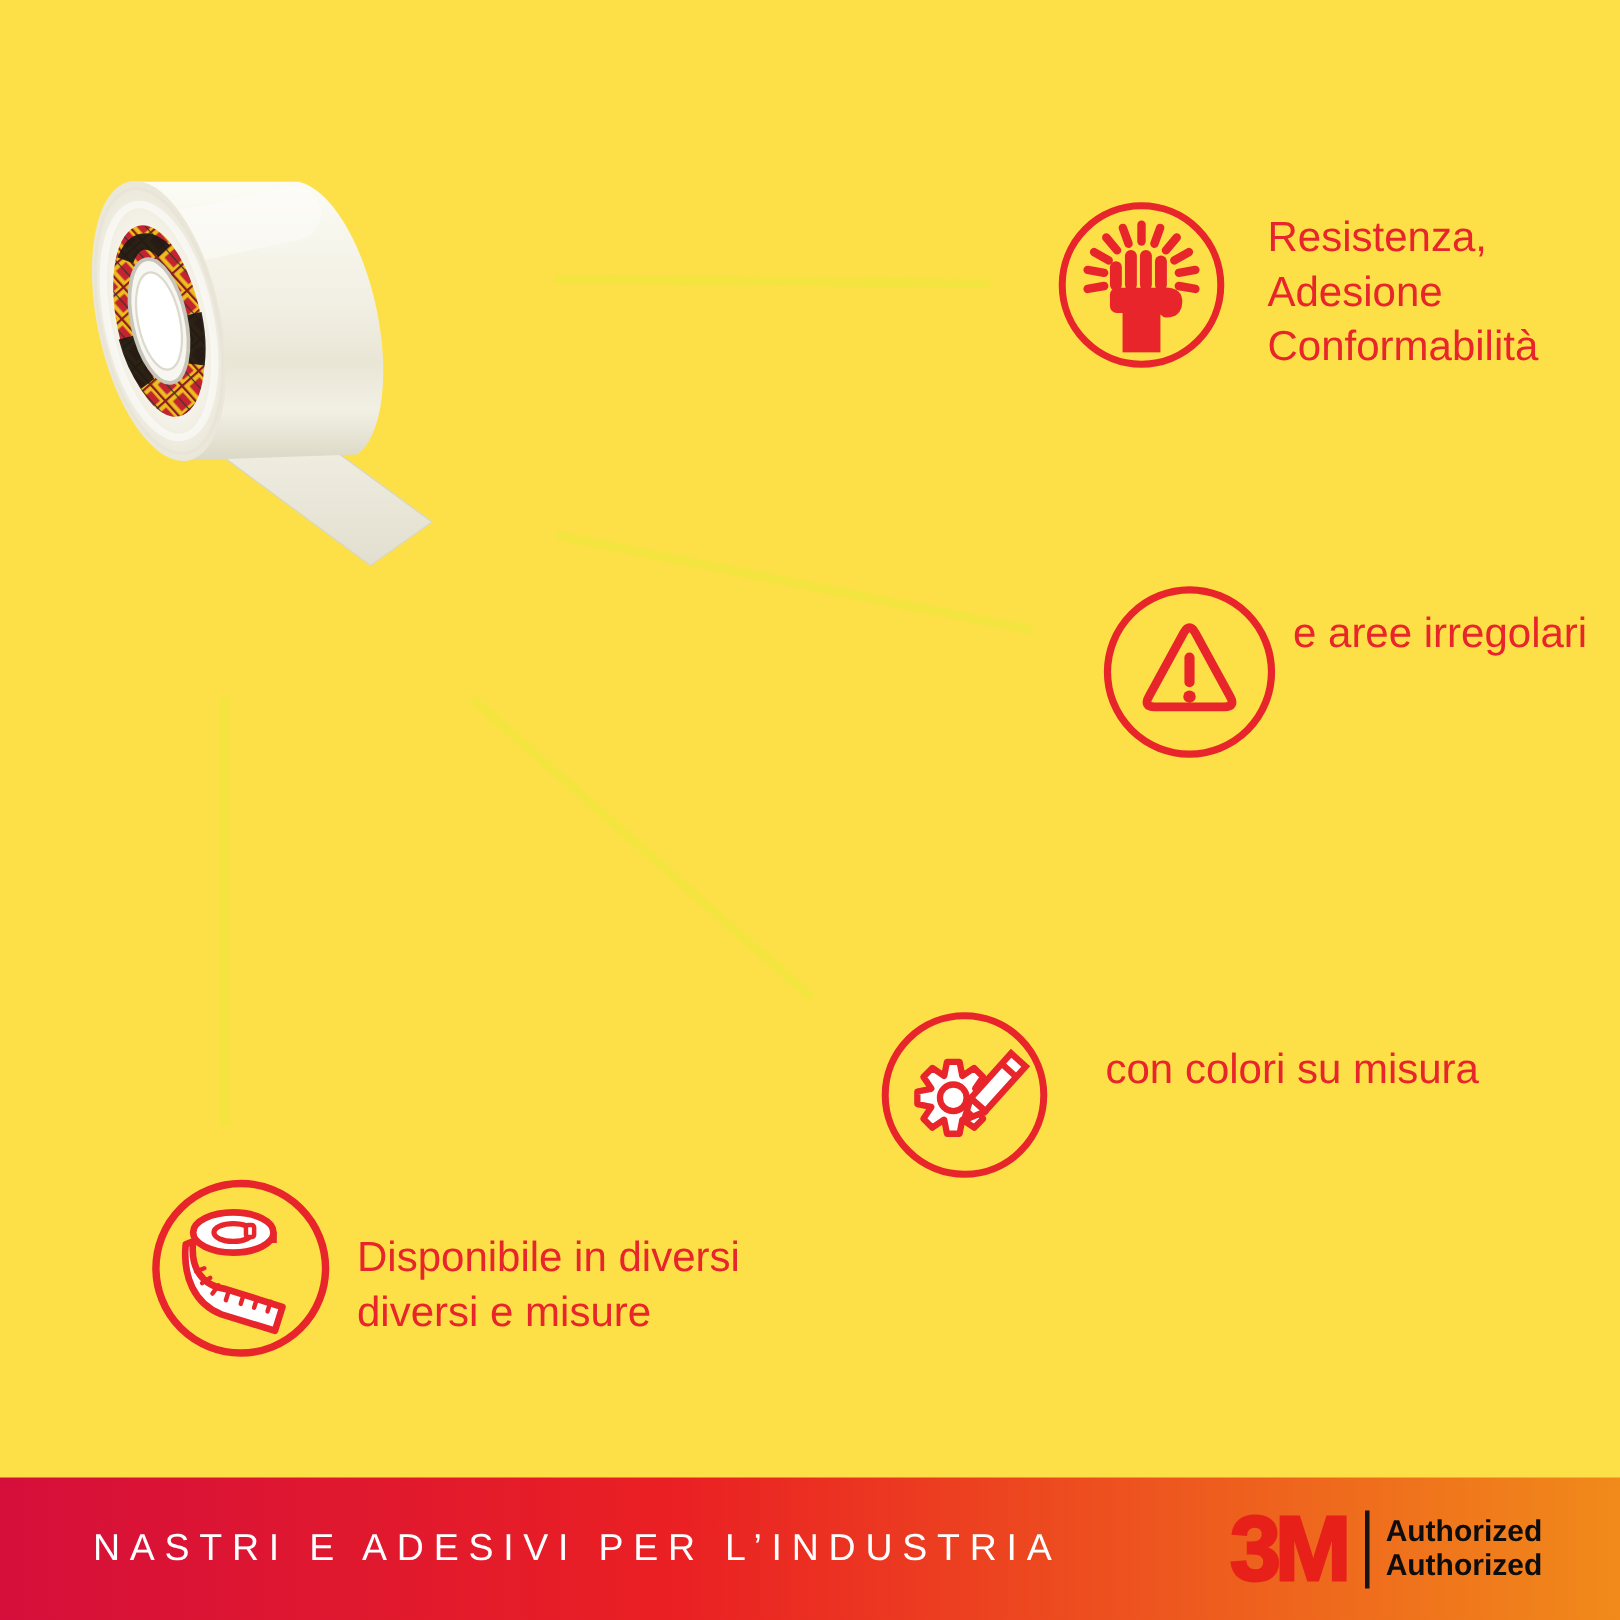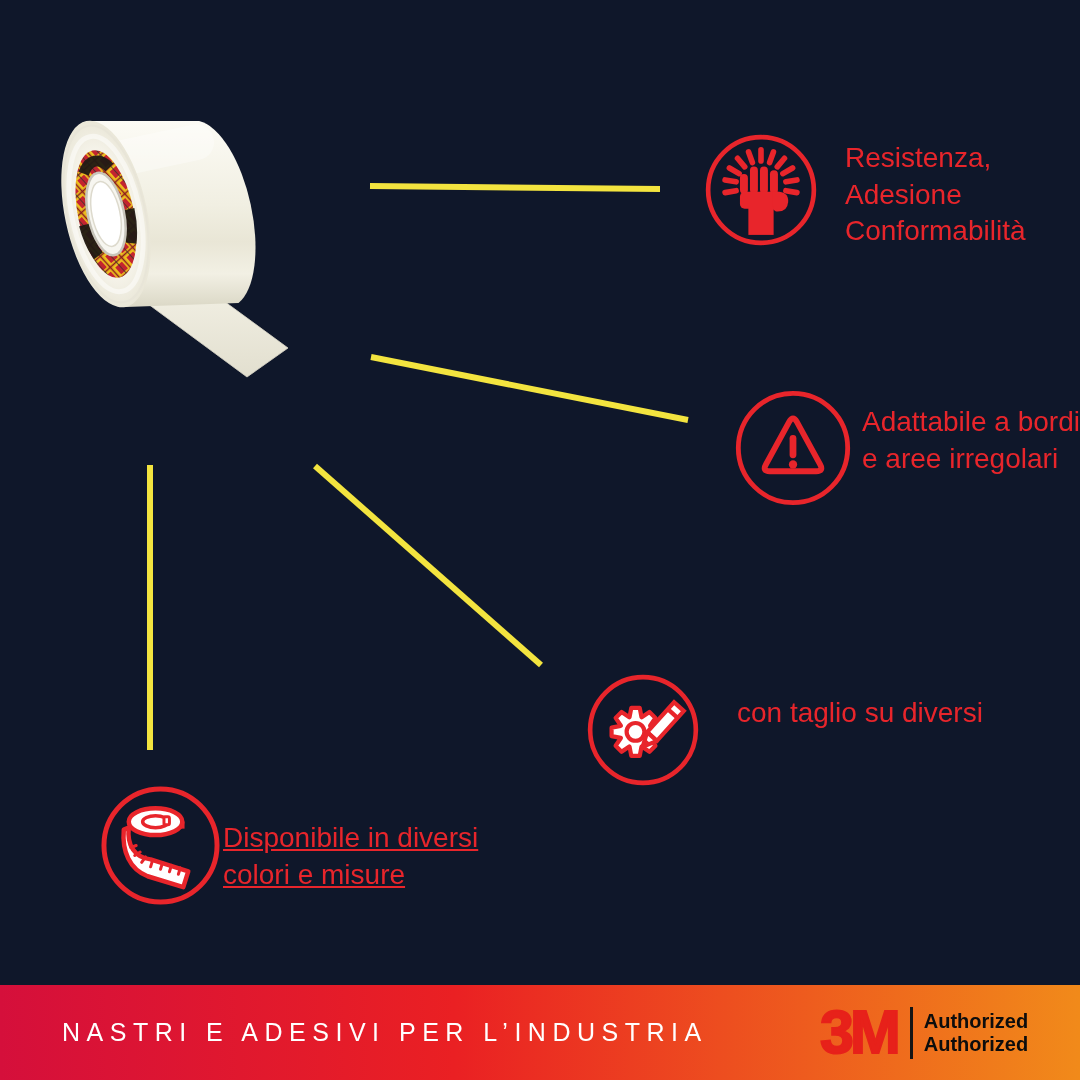--- a/index.html
+++ b/index.html
@@ -1,21 +1,21 @@
 <!DOCTYPE html>
 <html style="--accent-red: #e8252b; --connector-yellow: #f3e43f; --logo-red: #e7211a; --banner-left: #d50f3b; --banner-mid: #ea2023; --banner-right: #f18a1a; --banner-text: #ffffff; --badge-text: #0d0d0d;"><head>
 <meta charset="utf-8">
 <style>
   :root{
     --accent-red:#e8252b; --connector-yellow:#f3e43f; --logo-red:#e7211a;
     --banner-left:#d50f3b; --banner-mid:#ea2023; --banner-right:#f18a1a;
     --banner-text:#ffffff; --badge-text:#0d0d0d;
   }
   html,body{margin:0;padding:0;background:#fff;}
-  .stage{position:relative;width:1080px;height:1080px;background:#0f172a;overflow:hidden;
+  .stage{position:relative;width:1080px;height:1080px;background:#fde047;overflow:hidden;
          font-family:"Liberation Sans",sans-serif;}
   .connectors{position:absolute;left:0;top:0;width:1080px;height:1080px;}
   .connectors line{stroke:var(--connector-yellow);stroke-width:6;}
   .product-svg{position:absolute;left:40px;top:93px;width:270px;height:290px;}
   .icon-circle{position:absolute;color:var(--accent-red);}
   .icon-circle svg{display:block;width:100%;height:100%;}
   .caption{position:absolute;color:var(--accent-red);font-size:28px;line-height:36.5px;
            white-space:nowrap;}
   .caption span{display:block;}
   .banner{position:absolute;left:0;top:985px;width:1080px;height:95px;
@@ -118,41 +118,40 @@
 
   <div class="icon-circle" style="left:733px;top:388px;width:120px;height:120px;">
     <svg viewBox="-62 -62 124 124">
       <circle r="56.5" fill="none" stroke="currentColor" stroke-width="5"></circle>
       <path d="M -4,-27 Q 0,-34 4,-27 L 28,17 Q 32,24 24,24 L -24,24 Q -32,24 -28,17 Z" fill="none" stroke="currentColor" stroke-width="6" stroke-linejoin="round"></path>
       <line x1="0" y1="-10" x2="0" y2="7" stroke="currentColor" stroke-width="7" stroke-linecap="round"></line>
       <circle cy="17" r="4.3" fill="currentColor"></circle>
     </svg>
   </div>
   <div class="caption" style="left:862px;top:404px;">
-    <span>Adattabile a bordi</span>
     <span>e aree irregolari</span>
   </div>
 
   <div class="icon-circle" style="left:585px;top:672px;width:116px;height:116px;">
     <svg viewBox="-62 -62 124 124">
       <circle r="56.5" fill="none" stroke="currentColor" stroke-width="5"></circle>
       <g transform="translate(-8,2)">
         <path d="M 15.8,-6.4 L 25.6,-4.5 L 25.6,4.5 L 15.8,6.4 L 15.6,6.6 L 21.3,14.9 L 14.9,21.3 L 6.6,15.6 L 6.4,15.8 L 4.5,25.6 L -4.5,25.6 L -6.4,15.8 L -6.6,15.6 L -14.9,21.3 L -21.3,14.9 L -15.6,6.6 L -15.8,6.4 L -25.6,4.5 L -25.6,-4.5 L -15.8,-6.4 L -15.6,-6.6 L -21.3,-14.9 L -14.9,-21.3 L -6.6,-15.6 L -6.4,-15.8 L -4.5,-25.6 L 4.5,-25.6 L 6.4,-15.8 L 6.6,-15.6 L 14.9,-21.3 L 21.3,-14.9 L 15.6,-6.6 Z" fill="#ffffff" stroke="currentColor" stroke-width="4.5" stroke-linejoin="round"></path>
         <circle r="9.5" fill="#ffffff" stroke="currentColor" stroke-width="4.5"></circle>
       </g>
       <g transform="translate(15,1) rotate(42)">
         <rect x="-7" y="-35" width="14" height="43" fill="#ffffff" stroke="currentColor" stroke-width="4.5"></rect>
         <line x1="-7" y1="-25" x2="7" y2="-25" stroke="currentColor" stroke-width="4.5"></line>
         <path d="M -7,8 L 0,23 L 7,8 Z" fill="#ffffff" stroke="currentColor" stroke-width="4.5" stroke-linejoin="round"></path>
         <path d="M -2.3,14.6 L 0,20.2 L 2.3,14.6 Z" fill="currentColor"></path>
       </g>
     </svg>
   </div>
   <div class="caption" style="left:737px;top:695px;">
-    <span>con taglio su diversi</span>
+    <span>con colori su misura</span>
   </div>
 
   <div class="icon-circle" style="left:99px;top:784px;width:123px;height:123px;">
     <svg viewBox="-62 -62 124 124">
       <circle r="57" fill="none" stroke="currentColor" stroke-width="5"></circle>
       <path d="M -32,-18 C -34,0 -26,12 -10,14 L 28,26 L 23,42 L -13,31 C -31,24 -39,6 -37,-16 Z" fill="#ffffff" stroke="currentColor" stroke-width="4.5" stroke-linejoin="round"></path>
       <g stroke="currentColor" stroke-width="3" stroke-linecap="round">
         <line x1="-30" y1="2" x2="-24.5" y2="0"></line>
           <line x1="-26" y1="10" x2="-20.5" y2="6.5"></line>
         <line x1="-19" y1="17" x2="-15" y2="11.5"></line>
@@ -160,23 +159,23 @@
         <line x1="0" y1="24" x2="2" y2="17.5"></line>
           <line x1="9" y1="26.5" x2="11" y2="20"></line>
         <line x1="18" y1="29" x2="20" y2="22.5"></line>
       </g>
       <line x1="22" y1="-24" x2="22" y2="-17" stroke="currentColor" stroke-width="4.5"></line>
       <ellipse cx="-5" cy="-24" rx="27" ry="13.5" fill="#ffffff" stroke="currentColor" stroke-width="4.5"></ellipse>
       <ellipse cx="-5" cy="-24" rx="13" ry="6" fill="#ffffff" stroke="currentColor" stroke-width="3.5"></ellipse>
       <rect x="3.5" y="-29" width="5.5" height="8" rx="1.5" fill="#ffffff" stroke="currentColor" stroke-width="3"></rect>
     </svg>
   </div>
-  <div class="caption" style="left:223px;top:820px;text-decoration:underline;">
+  <div class="caption" style="left:238px;top:820px;">
     <span>Disponibile in diversi</span>
-    <span>colori e misure</span>
+    <span>diversi e misure</span>
   </div>
 
   <div class="banner">
     <div class="banner-title">NASTRI E ADESIVI PER L’INDUSTRIA</div>
     <div class="brand">
       <span class="logo3m">3M</span>
       <span class="brand-divider"></span>
       <span class="badge-lines">
         <span>Authorized</span>
         <span>Authorized</span>

